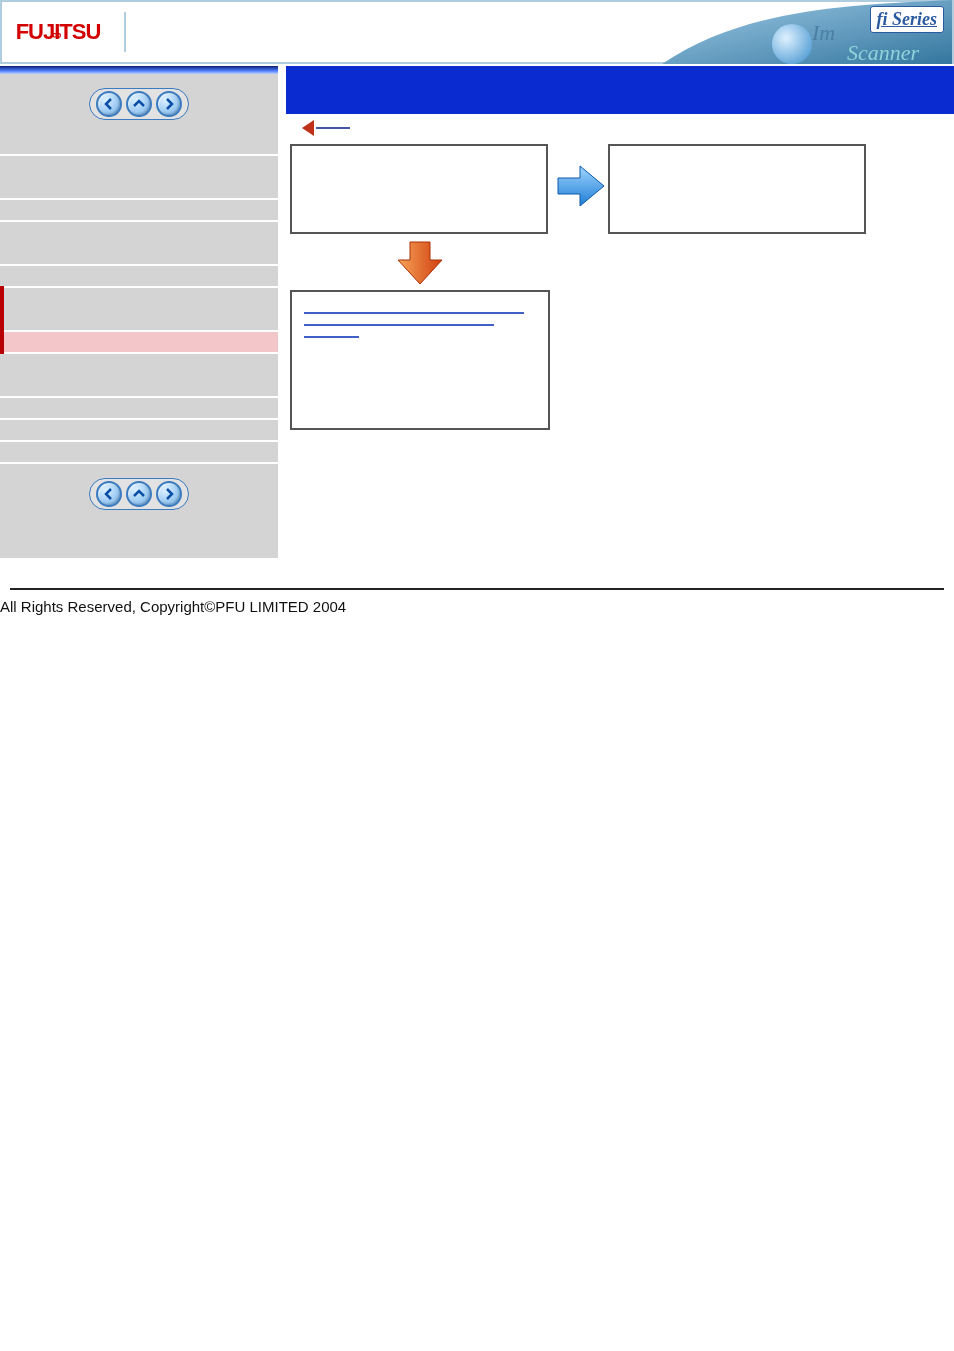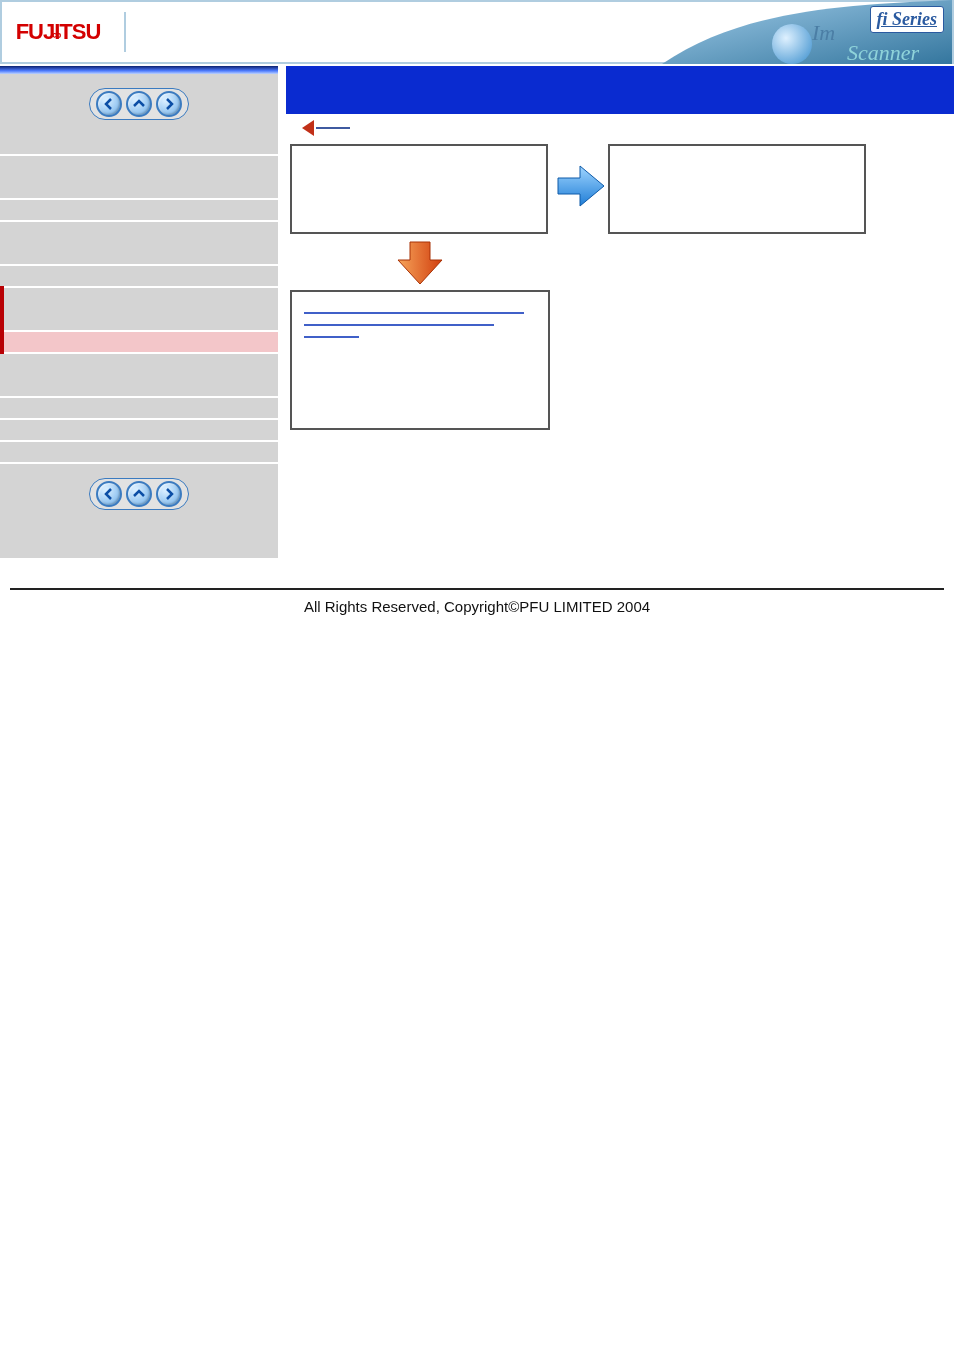--- a/index.html
+++ b/index.html
@@ -197,21 +197,21 @@
   .link-line.w1 { width: 220px; }
   .link-line.w2 { width: 190px; }
   .link-line.w3 { width: 55px; }
   
   .footer-hr {
     margin: 30px 10px 8px 10px;
     border: none;
     border-top: 2px solid #222;
   }
   .footer-text {
-    text-align: center;
+    text-align: left;
     font-size: 15px;
     color: #111;
     margin-bottom: 32px;
   }
   .sidebar-bottom-pad{
     background:#d4d4d4;
     height:34px;
   }
 </style>
 </head>

